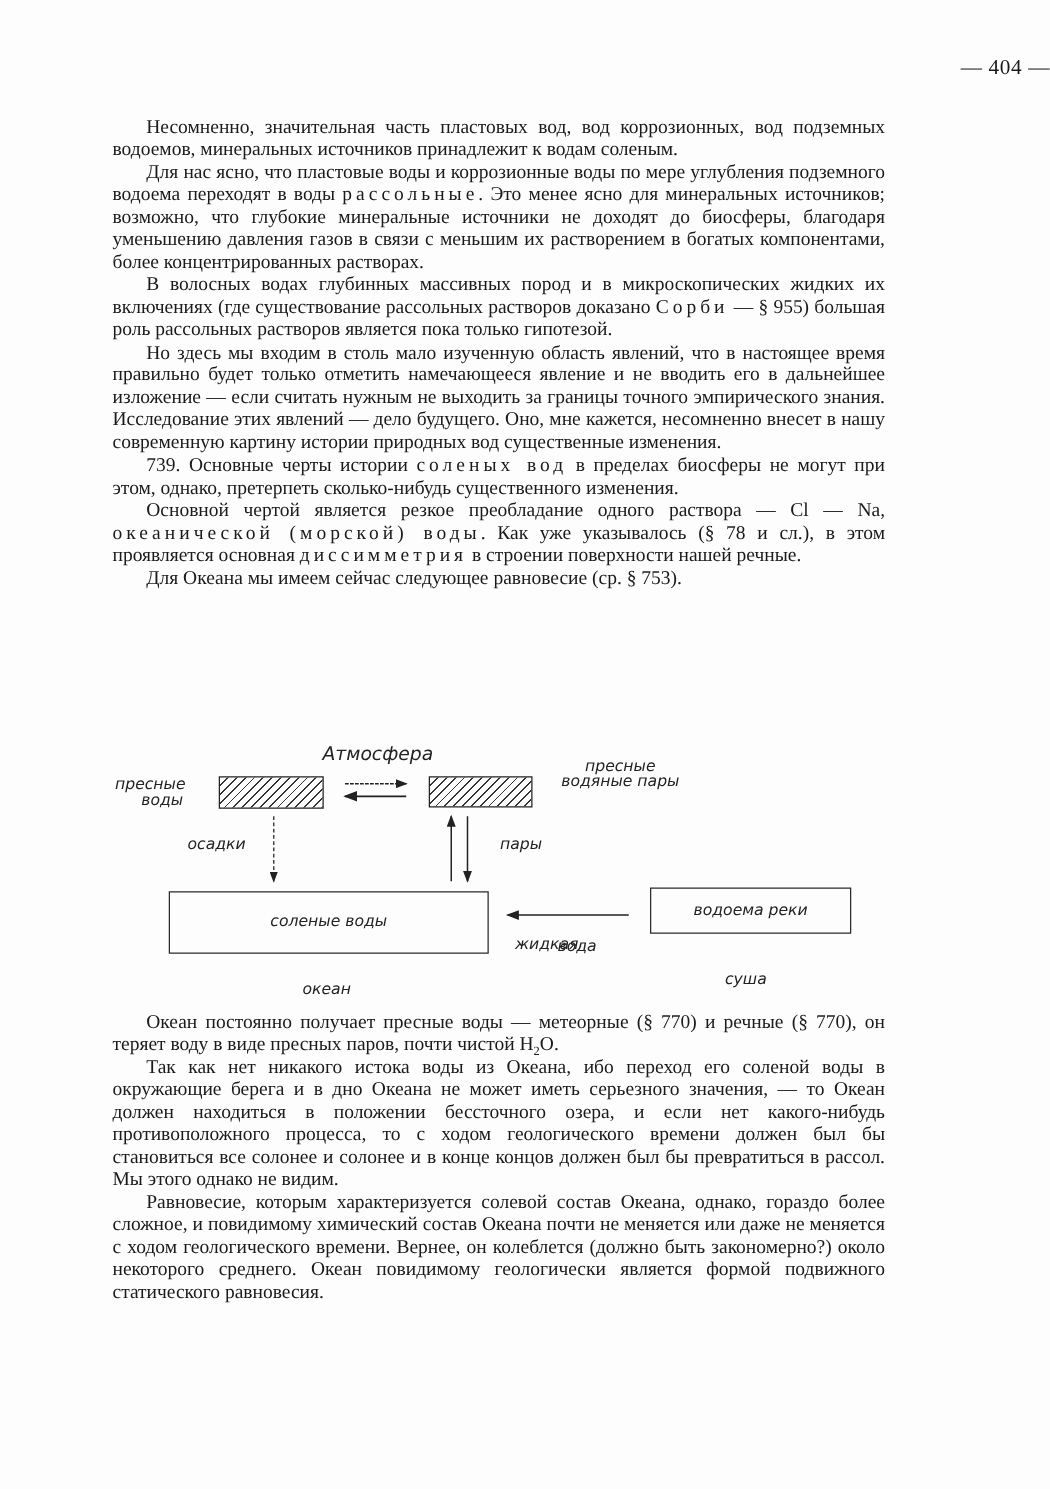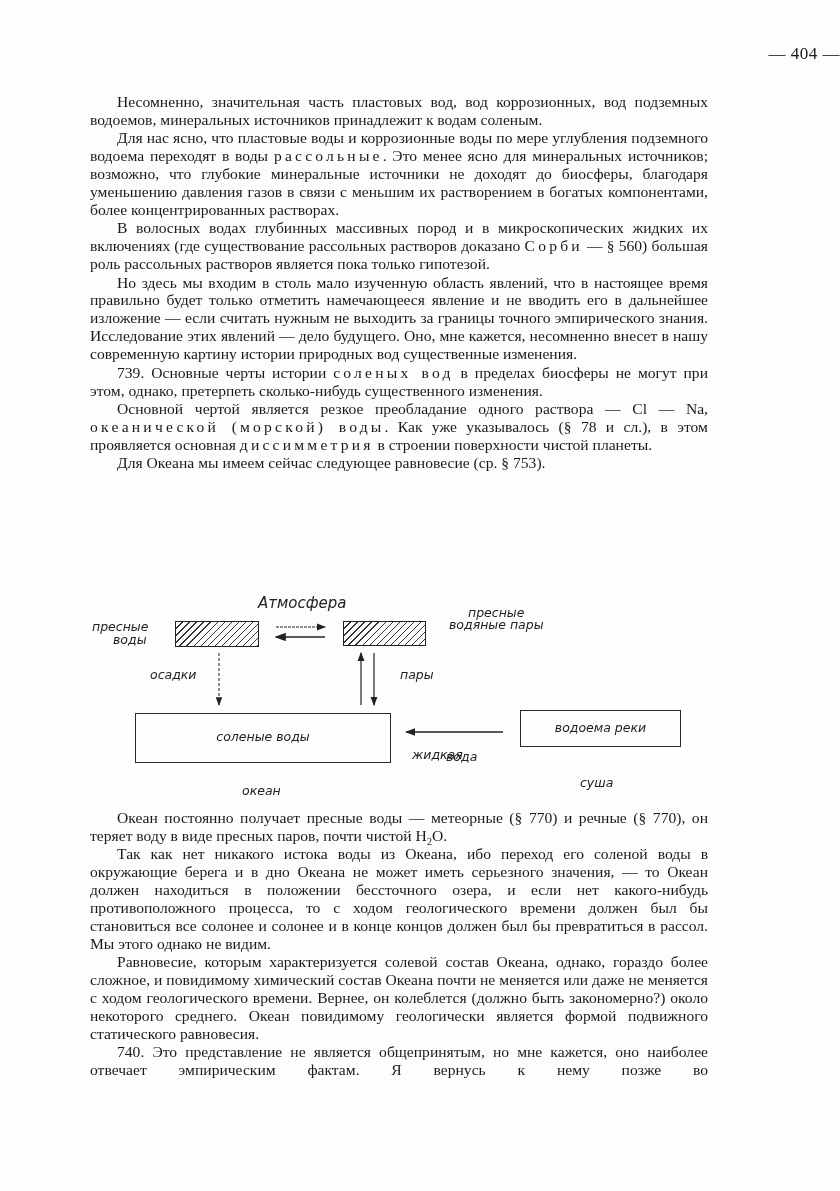--- a/index.html
+++ b/index.html
@@ -34,24 +34,24 @@
 </head>
 <body>
 
 <div class="page">
 
   <div class="page-number">— 404 —</div>
 
   <div class="text-block block-top">
     <p>Несомненно, значительная часть пластовых вод, вод коррозионных, вод подземных водоемов, минеральных источников принадлежит к водам соленым.</p>
     <p><span>Для нас ясно, что пластовые воды и коррозионные воды по мере углубления подземного водоема переходят в воды </span><span class="spaced">рассольные</span><span>. Это менее ясно для минеральных источников; возможно, что глубокие минеральные источники не доходят до биосферы, благодаря уменьшению давления газов в связи с меньшим их растворением в богатых компонентами, более концентрированных растворах.</span></p>
-    <p><span>В волосных водах глубинных массивных пород и в микроскопических жидких их включениях (где существование рассольных растворов доказано </span><span class="spaced">Сорби</span><span> — § 560) большая роль рассольных растворов является пока только гипотезой.</span></p>
+    <p><span>В волосных водах глубинных массивных пород и в микроскопических жидких их включениях (где существование рассольных растворов доказано </span><span class="spaced">Сорби</span><span> — § 955) большая роль рассольных растворов является пока только гипотезой.</span></p>
     <p>Но здесь мы входим в столь мало изученную область явлений, что в настоящее время правильно будет только отметить намечающееся явление и не вводить его в дальнейшее изложение — если считать нужным не выходить за границы точного эмпирического знания. Исследование этих явлений — дело будущего. Оно, мне кажется, несомненно внесет в нашу современную картину истории природных вод существенные изменения.</p>
     <p><span>739. Основные черты истории </span><span class="spaced">соленых вод</span><span> в пределах биосферы не могут при этом, однако, претерпеть сколько-нибудь существенного изменения.</span></p>
-    <p><span>Основной чертой является резкое преобладание одного раствора — Cl — Na, </span><span class="spaced">океанической (морской) воды</span><span>. Как уже указывалось (§ 78 и сл.), в этом проявляется основная </span><span class="spaced">диссимметрия</span><span> в строении поверхности чистой планеты.</span></p>
+    <p><span>Основной чертой является резкое преобладание одного раствора — Cl — Na, </span><span class="spaced">океанической (морской) воды</span><span>. Как уже указывалось (§ 78 и сл.), в этом проявляется основная </span><span class="spaced">диссимметрия</span><span> в строении поверхности нашей речные.</span></p>
     <p>Для Океана мы имеем сейчас следующее равновесие (ср. § 753).</p>
   </div>
 
   <div class="diagram">
     <div class="label" style="left:258px; top:12px; font-size:15px;">Атмосфера</div>
 
     <div class="label" style="left:92px; top:36px;">пресные</div>
     <div class="label" style="left:113px; top:49px;">воды</div>
 
     <div class="hatch-box" style="left:175px; top:36px; width:84px; height:26px;"></div>
@@ -95,16 +95,15 @@
       <line x1="374" y1="68" x2="374" y2="120" stroke="#222" stroke-width="1.2" marker-end="url(#ah)"></line>
 
       <line x1="503" y1="147" x2="406" y2="147" stroke="#222" stroke-width="1.3" marker-end="url(#ah)"></line>
     </svg>
   </div>
 
   <div class="text-block block-bottom">
     <p><span>Океан постоянно получает пресные воды — метеорные (§ 770) и речные (§ 770), он теряет воду в виде пресных паров, почти чистой H</span><sub>2</sub><span>O.</span></p>
     <p>Так как нет никакого истока воды из Океана, ибо переход его соленой воды в окружающие берега и в дно Океана не может иметь серьезного значения, — то Океан должен находиться в положении бессточного озера, и если нет какого-нибудь противоположного процесса, то с ходом геологического времени должен был бы становиться все солонее и солонее и в конце концов должен был бы превратиться в рассол. Мы этого однако не видим.</p>
     <p>Равновесие, которым характеризуется солевой состав Океана, однако, гораздо более сложное, и повидимому химический состав Океана почти не меняется или даже не меняется с ходом геологического времени. Вернее, он колеблется (должно быть закономерно?) около некоторого среднего. Океан повидимому геологически является формой подвижного статического равновесия.</p>
-    <p class="last-justify">740. Это представление не является общепринятым, но мне кажется, оно наиболее отвечает эмпирическим фактам. Я вернусь к нему позже во</p>
   </div>
 
 </div>
 
 </body></html>

